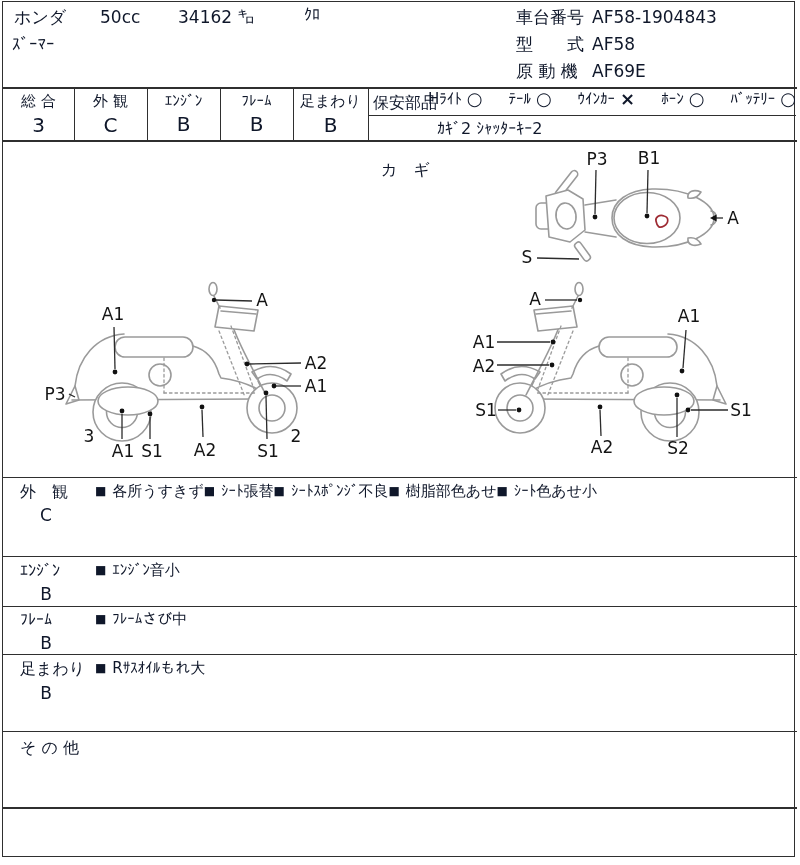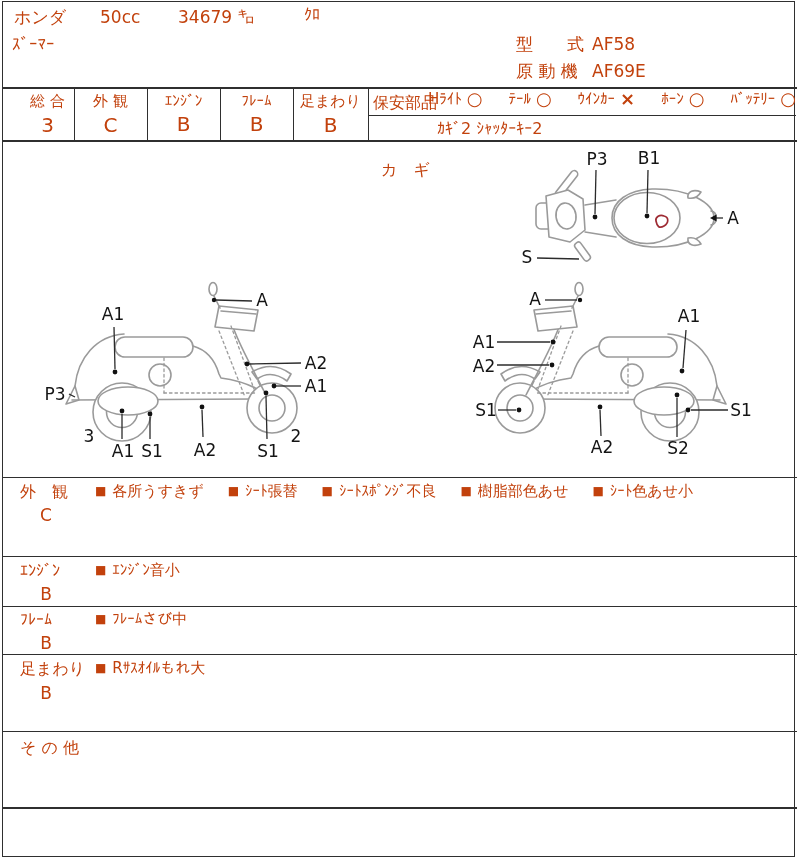--- a/index.html
+++ b/index.html
@@ -1,63 +1,64 @@
 <!DOCTYPE html>
 <html><head>
 <meta charset="utf-8">
 <style>
   html,body{margin:0;padding:0;background:#fff;}
   .page{position:relative;width:800px;height:865px;background:#fff;overflow:hidden;
-        font-family:"DejaVu Sans","Liberation Sans",sans-serif;color:#c2410c;}
+        font-family:"DejaVu Sans","Liberation Sans",sans-serif;color:#0f172a;}
   .abs{position:absolute;}
   .frame{position:absolute;left:2px;top:1px;width:793px;height:856px;border:1.5px solid #2f2f2f;box-sizing:border-box;}
   .hline{position:absolute;background:#2f2f2f;height:1.2px;}
   .vline{position:absolute;background:#2f2f2f;width:1.4px;}
   .t17{font-size:17px;line-height:22px;white-space:nowrap;}
   .t16{font-size:16px;line-height:20px;white-space:nowrap;}
   .hdr-label{display:inline-block;width:76px;}
   .rcell{position:absolute;top:89px;height:52px;text-align:center;}
   .rlabel{font-size:15px;margin-top:3px;white-space:nowrap;}
   .rvalue{font-size:20px;margin-top:2px;}
   .safety-items{position:absolute;left:428px;top:90px;width:368px;display:flex;justify-content:space-between;align-items:center;}
   .sitem{display:flex;align-items:center;gap:5px;font-size:15px;white-space:nowrap;text-align:center;}
   .smark{font-size:18px;font-weight:bold;line-height:18px;}
   .sec-label{position:absolute;left:20px;font-size:16px;white-space:nowrap;}
   .sec-grade{position:absolute;left:26px;width:40px;text-align:center;font-size:17px;}
-  .items{position:absolute;display:flex;gap:24px;font-size:15px;white-space:nowrap;}
+  .items{position:absolute;display:flex;gap:0;font-size:15px;white-space:nowrap;}
   .item::before{content:attr(data-mk);font-size:12px;margin-right:6px;position:relative;top:-1px;}
   .items.tight{gap:10px;}
   .items.tight .item::before{margin-right:3px;}
   svg text{font-family:"DejaVu Sans","Liberation Sans",sans-serif;font-size:17px;fill:#141414;}
 </style>
 </head>
 <body>
 
 <div class="page">
   <div class="frame"></div>
 
   <div class="abs t17" style="left:14px;top:6px;">ホンダ</div>
   <div class="abs t17" style="left:100px;top:6px;">50cc</div>
-  <div class="abs t17" style="left:178px;top:6px;">34679 ㌔</div>
+  <div class="abs t17" style="left:178px;top:6px;">34162 ㌔</div>
   <div class="abs t16" style="left:304px;top:5px;">ｸﾛ</div>
   <div class="abs t17" style="left:12px;top:33px;">ｽﾞｰﾏｰ</div>
 
+  <div class="abs t17" style="left:516px;top:6px;"><span class="hdr-label">車台番号</span><span>AF58-1904843</span></div>
   <div class="abs t17" style="left:516px;top:33px;"><span class="hdr-label">型　　式</span><span>AF58</span></div>
   <div class="abs t17" style="left:516px;top:60px;"><span class="hdr-label">原 動 機</span><span>AF69E</span></div>
 
   <div class="hline" style="left:2px;top:87px;width:795px;height:2px;"></div>
   <div class="hline" style="left:2px;top:140px;width:795px;height:2px;"></div>
   <div class="vline" style="left:74px;top:89px;height:51px;"></div>
   <div class="vline" style="left:147px;top:89px;height:51px;"></div>
   <div class="vline" style="left:220px;top:89px;height:51px;"></div>
   <div class="vline" style="left:293px;top:89px;height:51px;"></div>
   <div class="vline" style="left:368px;top:89px;height:51px;"></div>
   <div class="hline" style="left:369px;top:115px;width:427px;"></div>
 
-  <div class="rcell" style="left:12px;width:71px;">
+  <div class="rcell" style="left:3px;width:71px;">
     <div class="rlabel">総 合</div>
     <div class="rvalue">3</div>
   </div>
   <div class="rcell" style="left:74px;width:73px;">
     <div class="rlabel">外 観</div>
     <div class="rvalue">C</div>
   </div>
   <div class="rcell" style="left:147px;width:73px;">
     <div class="rlabel">ｴﾝｼﾞﾝ</div>
     <div class="rvalue">B</div>

